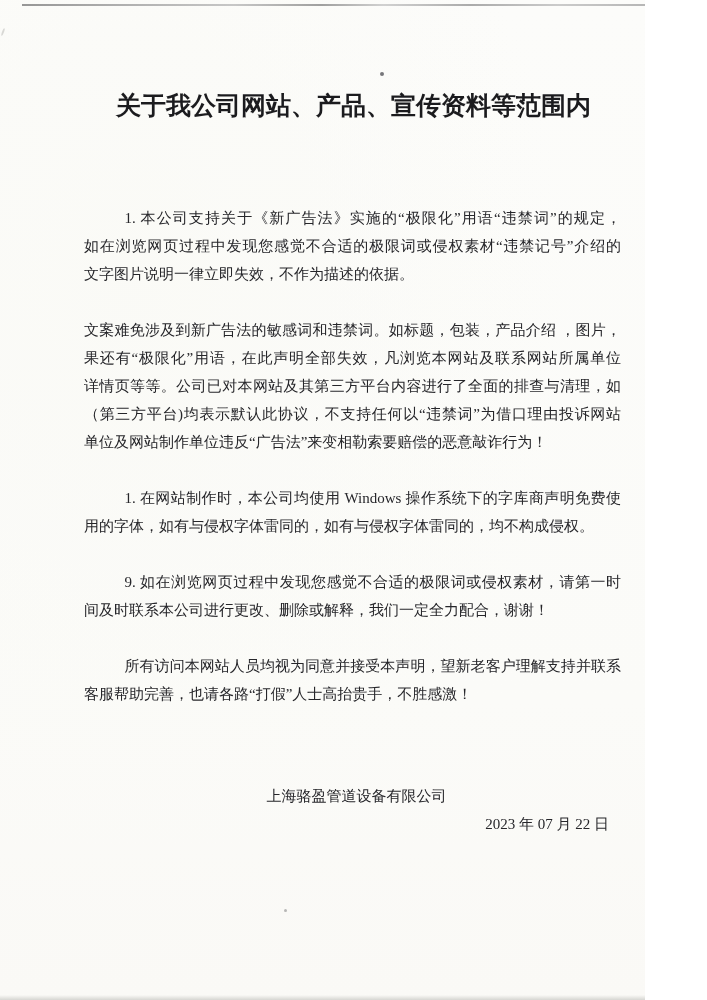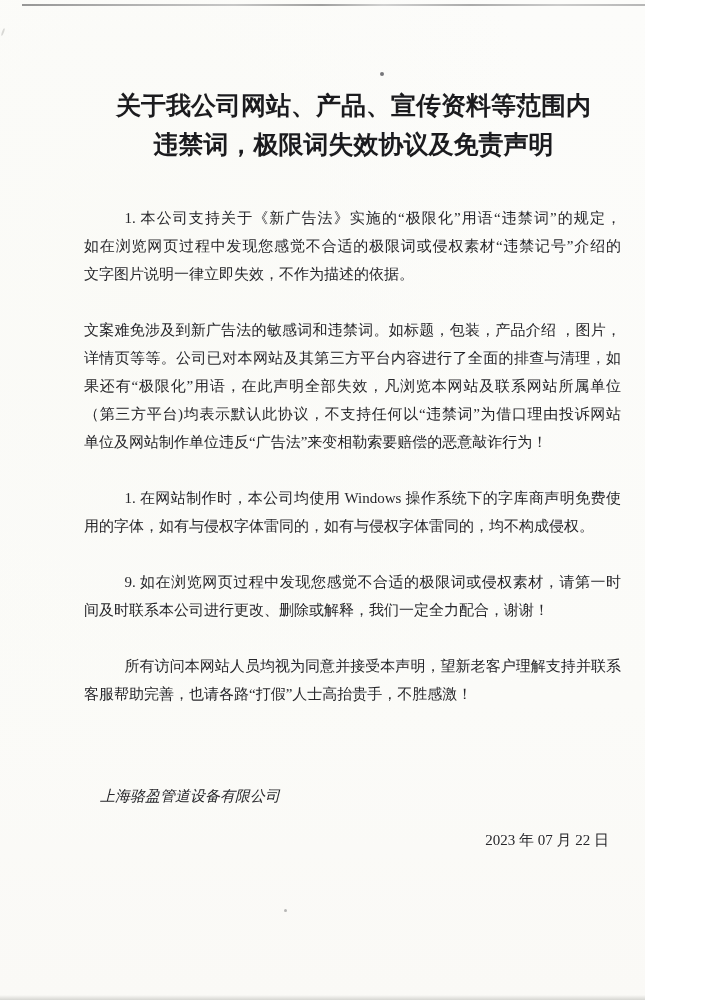--- a/index.html
+++ b/index.html
@@ -49,50 +49,49 @@
   .para.sig-gap{margin-bottom:72px;}
   .line{
     height:28px;line-height:28px;
     text-align:justify;text-align-last:justify;
     white-space:nowrap;
   }
   .line.first{text-indent:2.7em;}
   .line.last{text-align-last:left;white-space:normal;}
   
   .signature{position:absolute;left:100px;top:782px;width:537px;color:#26262a;font-size:15px;}
-  .sig-company{height:28px;line-height:28px;text-align:left;padding-right:24px;font-style:italic;}
-  .sig-date{height:28px;line-height:28px;text-align:right;padding-right:28px;margin-top:16px;}
+  .sig-company{height:28px;line-height:28px;text-align:center;padding-right:24px;}
+  .sig-date{height:28px;line-height:28px;text-align:right;padding-right:28px;margin-top:0;}
 </style>
 </head>
 <body>
 
 <div class="page" style="background-color: rgb(251, 251, 248);">
 
   <div class="scan-top-line"></div>
   <div class="scan-bottom-band"></div>
   <div class="speck speck-title"></div>
   <div class="speck speck-pink"></div>
   <div class="speck speck-bottom"></div>
   <div class="speck speck-left"></div>
 
   <div class="title" style="color: rgb(27, 27, 30);">
     <div class="title-line">关于我公司网站、产品、宣传资料等范围内</div>
-    <div class="title-line">违禁词，极限词失效协议及免责声明</div>
   </div>
 
   <div class="doc-body" style="color: rgb(38, 38, 42);">
       <div class="para">
         <div class="line first">1. 本公司支持关于《新广告法》实施的“极限化”用语“违禁词”的规定，</div>
         <div class="line">如在浏览网页过程中发现您感觉不合适的极限词或侵权素材“违禁记号”介绍的</div>
         <div class="line last">文字图片说明一律立即失效，不作为描述的依据。</div>
       </div>
       <div class="para">
         <div class="line">文案难免涉及到新广告法的敏感词和违禁词。如标题，包装，产品介绍 ，图片，</div>
+        <div class="line">果还有“极限化”用语，在此声明全部失效，凡浏览本网站及联系网站所属单位</div>
         <div class="line">详情页等等。公司已对本网站及其第三方平台内容进行了全面的排查与清理，如</div>
-        <div class="line">果还有“极限化”用语，在此声明全部失效，凡浏览本网站及联系网站所属单位</div>
         <div class="line">（第三方平台)均表示默认此协议，不支持任何以“违禁词”为借口理由投诉网站</div>
         <div class="line last">单位及网站制作单位违反“广告法”来变相勒索要赔偿的恶意敲诈行为！</div>
       </div>
       <div class="para">
         <div class="line first">1. 在网站制作时，本公司均使用 Windows 操作系统下的字库商声明免费使</div>
         <div class="line last">用的字体，如有与侵权字体雷同的，如有与侵权字体雷同的，均不构成侵权。</div>
       </div>
       <div class="para">
         <div class="line first">9. 如在浏览网页过程中发现您感觉不合适的极限词或侵权素材，请第一时</div>
         <div class="line last">间及时联系本公司进行更改、删除或解释，我们一定全力配合，谢谢！</div>

